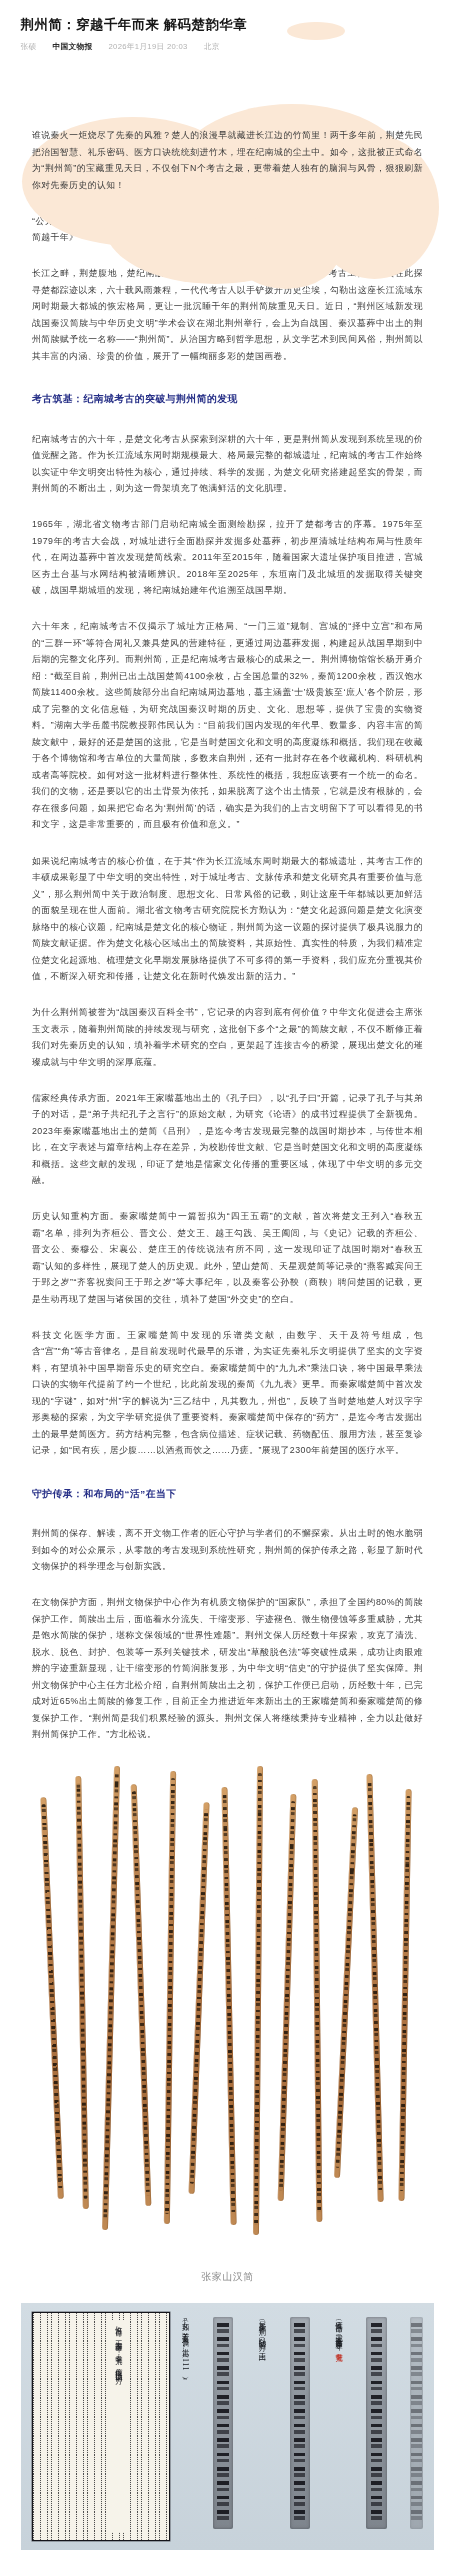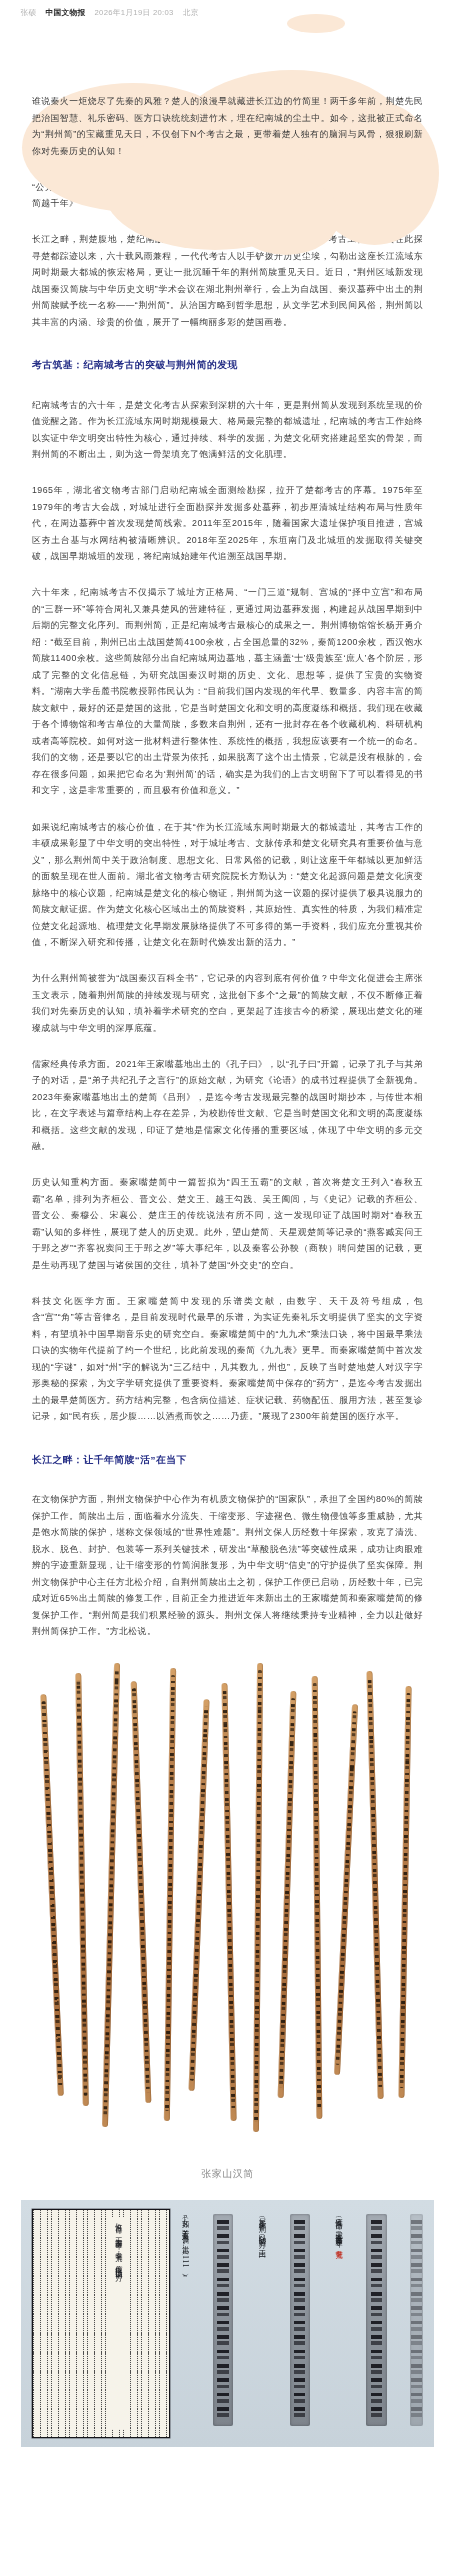--- a/index.html
+++ b/index.html
@@ -8,21 +8,21 @@
     font-family:"Liberation Sans","DejaVu Sans",sans-serif;
     -webkit-font-smoothing:antialiased;
   }
   .page{padding:0 20.6px;position:relative;}
   
   .title{
     margin:15.5px 0 0;font-size:13.4px;line-height:18.5px;font-weight:700;
     color:#171717;letter-spacing:0.5px;
   }
   .byline{
-    margin-top:8.2px;display:flex;gap:9px;
+    margin-top:8.2px;display:flex;gap:16px;
     font-size:7.7px;color:#b2b2b2;letter-spacing:0.3px;
   }
   .byline .account{color:#2b2b2b;font-weight:700;cursor:pointer;}
   
   .content{padding:0 11.3px;position:relative;}
   p.body-p{
     font-size:8.8px;line-height:16.5px;letter-spacing:0.5px;color:#3c3c3c;
     text-align:justify;margin:19.6px 0;
   }
   .intro-wrap{position:relative;margin-top:75px;}
@@ -91,20 +91,21 @@
   }
   .slip2.faint{opacity:.55;width:13.4px;}
 </style>
 </head>
 <body>
 
 <div class="page">
 
   <div class="blob" style="left:287px;top:6.2px;width:58px;height:18.5px;"></div>
 
+  <h1 class="title">荆州简：穿越千年而来 解码楚韵华章</h1>
 
   <div class="byline">
     <span>张硕</span>
     <span class="account">中国文物报</span>
     <span>2026年1月19日 20:03</span>
     <span>北京</span>
   </div>
 
   <div class="content">
 
@@ -127,21 +128,22 @@
     <p class="body-p">纪南城考古的六十年，是楚文化考古从探索到深耕的六十年，更是荆州简从发现到系统呈现的价值觉醒之路。作为长江流域东周时期规模最大、格局最完整的都城遗址，纪南城的考古工作始终以实证中华文明突出特性为核心，通过持续、科学的发掘，为楚文化研究搭建起坚实的骨架，而荆州简的不断出土，则为这一骨架填充了饱满鲜活的文化肌理。</p>
     <p class="body-p">1965年，湖北省文物考古部门启动纪南城全面测绘勘探，拉开了楚都考古的序幕。1975年至1979年的考古大会战，对城址进行全面勘探并发掘多处墓葬，初步厘清城址结构布局与性质年代，在周边墓葬中首次发现楚简线索。2011年至2015年，随着国家大遗址保护项目推进，宫城区夯土台基与水网结构被清晰辨识。2018年至2025年，东垣南门及北城垣的发掘取得关键突破，战国早期城垣的发现，将纪南城始建年代追溯至战国早期。</p>
     <p class="body-p">六十年来，纪南城考古不仅揭示了城址方正格局、“一门三道”规制、宫城的“择中立宫”和布局的“三群一环”等符合周礼又兼具楚风的营建特征，更通过周边墓葬发掘，构建起从战国早期到中后期的完整文化序列。而荆州简，正是纪南城考古最核心的成果之一。荆州博物馆馆长杨开勇介绍：“截至目前，荆州已出土战国楚简4100余枚，占全国总量的32%，秦简1200余枚，西汉饱水简牍11400余枚。这些简牍部分出自纪南城周边墓地，墓主涵盖‘士’级贵族至‘庶人’各个阶层，形成了完整的文化信息链，为研究战国秦汉时期的历史、文化、思想等，提供了宝贵的实物资料。”湖南大学岳麓书院教授郭伟民认为：“目前我们国内发现的年代早、数量多、内容丰富的简牍文献中，最好的还是楚国的这批，它是当时楚国文化和文明的高度凝练和概括。我们现在收藏于各个博物馆和考古单位的大量简牍，多数来自荆州，还有一批封存在各个收藏机构、科研机构或者高等院校。如何对这一批材料进行整体性、系统性的概括，我想应该要有一个统一的命名。我们的文物，还是要以它的出土背景为依托，如果脱离了这个出土情景，它就是没有根脉的，会存在很多问题，如果把它命名为‘荆州简’的话，确实是为我们的上古文明留下了可以看得见的书和文字，这是非常重要的，而且极有价值和意义。”</p>
     <p class="body-p">如果说纪南城考古的核心价值，在于其“作为长江流域东周时期最大的都城遗址，其考古工作的丰硕成果彰显了中华文明的突出特性，对于城址考古、文脉传承和楚文化研究具有重要价值与意义”，那么荆州简中关于政治制度、思想文化、日常风俗的记载，则让这座千年都城以更加鲜活的面貌呈现在世人面前。湖北省文物考古研究院院长方勤认为：“楚文化起源问题是楚文化演变脉络中的核心议题，纪南城是楚文化的核心物证，荆州简为这一议题的探讨提供了极具说服力的简牍文献证据。作为楚文化核心区域出土的简牍资料，其原始性、真实性的特质，为我们精准定位楚文化起源地、梳理楚文化早期发展脉络提供了不可多得的第一手资料，我们应充分重视其价值，不断深入研究和传播，让楚文化在新时代焕发出新的活力。”</p>
 
     <p class="body-p">为什么荆州简被誉为“战国秦汉百科全书”，它记录的内容到底有何价值？中华文化促进会主席张玉文表示，随着荆州简牍的持续发现与研究，这批创下多个“之最”的简牍文献，不仅不断修正着我们对先秦历史的认知，填补着学术研究的空白，更架起了连接古今的桥梁，展现出楚文化的璀璨成就与中华文明的深厚底蕴。</p>
     <p class="body-p">儒家经典传承方面。2021年王家嘴墓地出土的《孔子曰》，以“孔子曰”开篇，记录了孔子与其弟子的对话，是“弟子共纪孔子之言行”的原始文献，为研究《论语》的成书过程提供了全新视角。2023年秦家嘴墓地出土的楚简《吕刑》，是迄今考古发现最完整的战国时期抄本，与传世本相比，在文字表述与篇章结构上存在差异，为校勘传世文献、它是当时楚国文化和文明的高度凝练和概括。这些文献的发现，印证了楚地是儒家文化传播的重要区域，体现了中华文明的多元交融。</p>
     <p class="body-p">历史认知重构方面。秦家嘴楚简中一篇暂拟为“四王五霸”的文献，首次将楚文王列入“春秋五霸”名单，排列为齐桓公、晋文公、楚文王、越王勾践、吴王阖闾，与《史记》记载的齐桓公、晋文公、秦穆公、宋襄公、楚庄王的传统说法有所不同，这一发现印证了战国时期对“春秋五霸”认知的多样性，展现了楚人的历史观。此外，望山楚简、天星观楚简等记录的“燕客臧宾问王于郢之岁”“齐客祝窦问王于郢之岁”等大事纪年，以及秦客公孙鞅（商鞅）聘问楚国的记载，更是生动再现了楚国与诸侯国的交往，填补了楚国“外交史”的空白。</p>
     <p class="body-p">科技文化医学方面。王家嘴楚简中发现的乐谱类文献，由数字、天干及符号组成，包含“宫”“角”等古音律名，是目前发现时代最早的乐谱，为实证先秦礼乐文明提供了坚实的文字资料，有望填补中国早期音乐史的研究空白。秦家嘴楚简中的“九九术”乘法口诀，将中国最早乘法口诀的实物年代提前了约一个世纪，比此前发现的秦简《九九表》更早。而秦家嘴楚简中首次发现的“字谜”，如对“州”字的解说为“三乙结中，凡其数九，州也”，反映了当时楚地楚人对汉字字形奥秘的探索，为文字学研究提供了重要资料。秦家嘴楚简中保存的“药方”，是迄今考古发掘出土的最早楚简医方。药方结构完整，包含病位描述、症状记载、药物配伍、服用方法，甚至复诊记录，如“民有疾，居少腹……以酒煮而饮之……乃瘥。”展现了2300年前楚国的医疗水平。</p>
 
-    <h2 class="sec">长江之畔：让千年简牍“活”在当下</h2>
+    <h2 class="sec">守护传承：和布局的“活”在当下</h2>
+    <p class="body-p">荆州简的保存、解读，离不开文物工作者的匠心守护与学者们的不懈探索。从出土时的饱水脆弱到如今的对公众展示，从零散的考古发现到系统性研究，荆州简的保护传承之路，彰显了新时代文物保护的科学理念与创新实践。</p>
     <p class="body-p">在文物保护方面，荆州文物保护中心作为有机质文物保护的“国家队”，承担了全国约80%的简牍保护工作。简牍出土后，面临着水分流失、干缩变形、字迹褪色、微生物侵蚀等多重威胁，尤其是饱水简牍的保护，堪称文保领域的“世界性难题”。荆州文保人历经数十年探索，攻克了清洗、脱水、脱色、封护、包装等一系列关键技术，研发出“草酸脱色法”等突破性成果，成功让肉眼难辨的字迹重新显现，让干缩变形的竹简润胀复形，为中华文明“信史”的守护提供了坚实保障。荆州文物保护中心主任方北松介绍，自荆州简牍出土之初，保护工作便已启动，历经数十年，已完成对近65%出土简牍的修复工作，目前正全力推进近年来新出土的王家嘴楚简和秦家嘴楚简的修复保护工作。“荆州简是我们积累经验的源头。荆州文保人将继续秉持专业精神，全力以赴做好荆州简保护工作。”方北松说。</p>
 
     <div class="fig1" id="fig1">
         <div class="slip" style="left: 14.4px; top: 31px; height: 402px; transform: rotate(-2.5deg);">
           <div class="ink" style="background-position: 0px 0px;"></div>
         </div>
         <div class="slip" style="left: 44px; top: 10.3px; height: 433px; transform: rotate(-1deg);">
           <div class="ink" style="background-position: 0px 5.7px;"></div>
         </div>
         <div class="slip" style="left: 73px; top: 0px; height: 464px; transform: rotate(1.5deg);">

